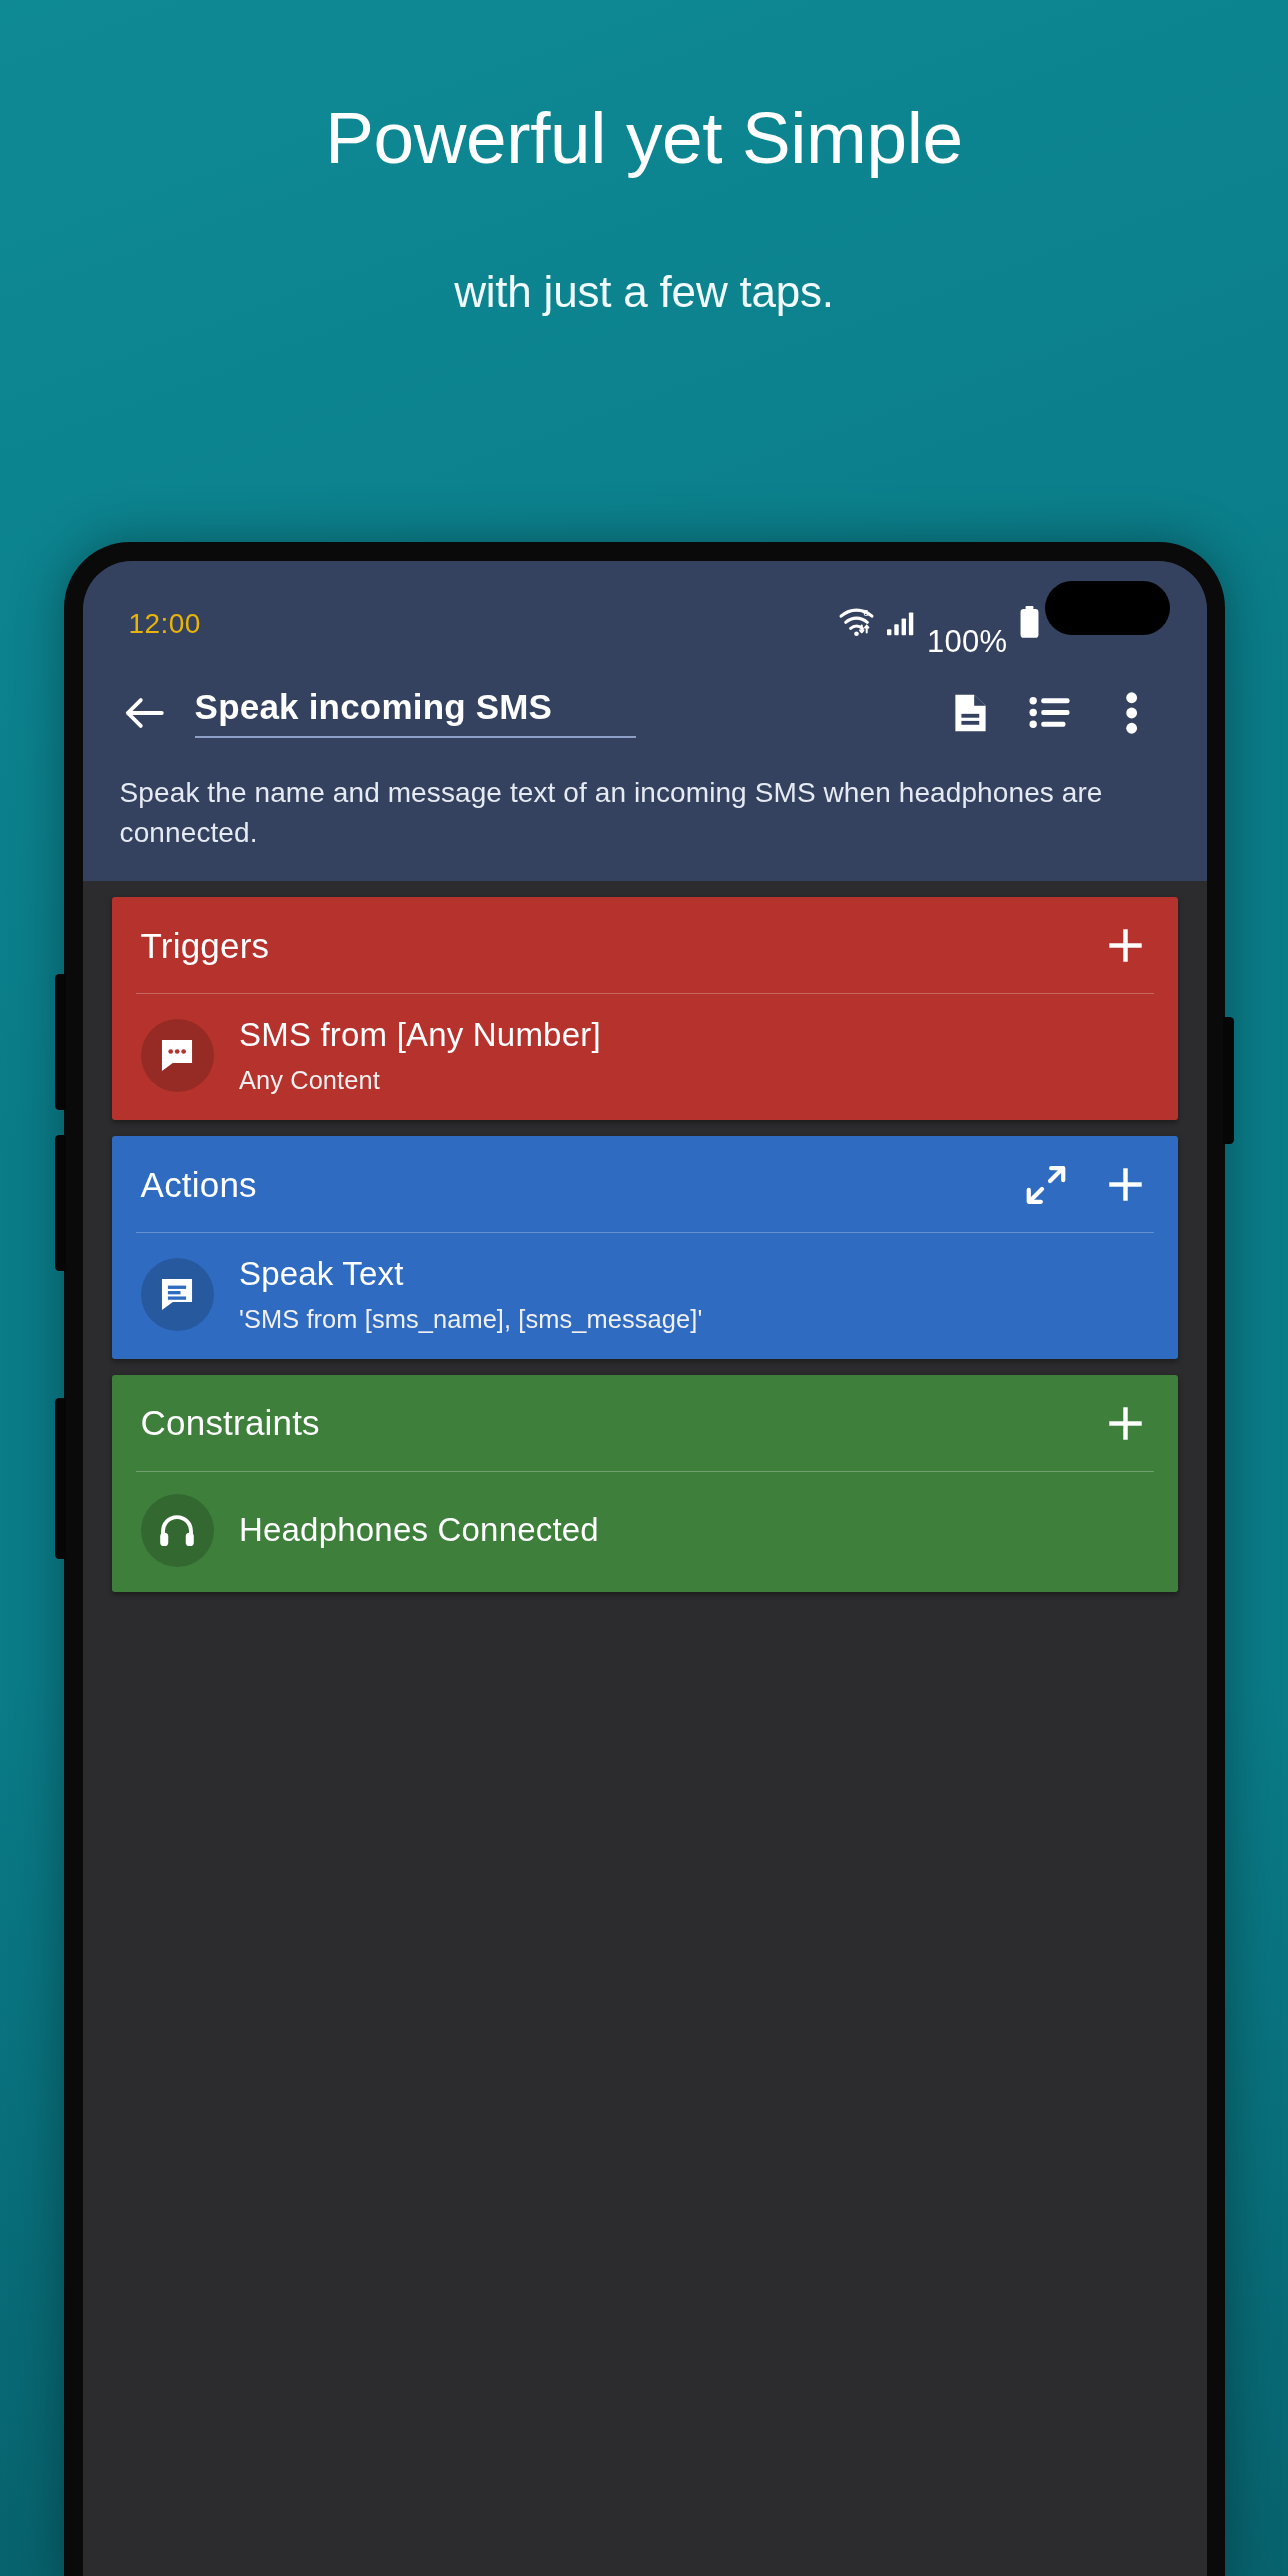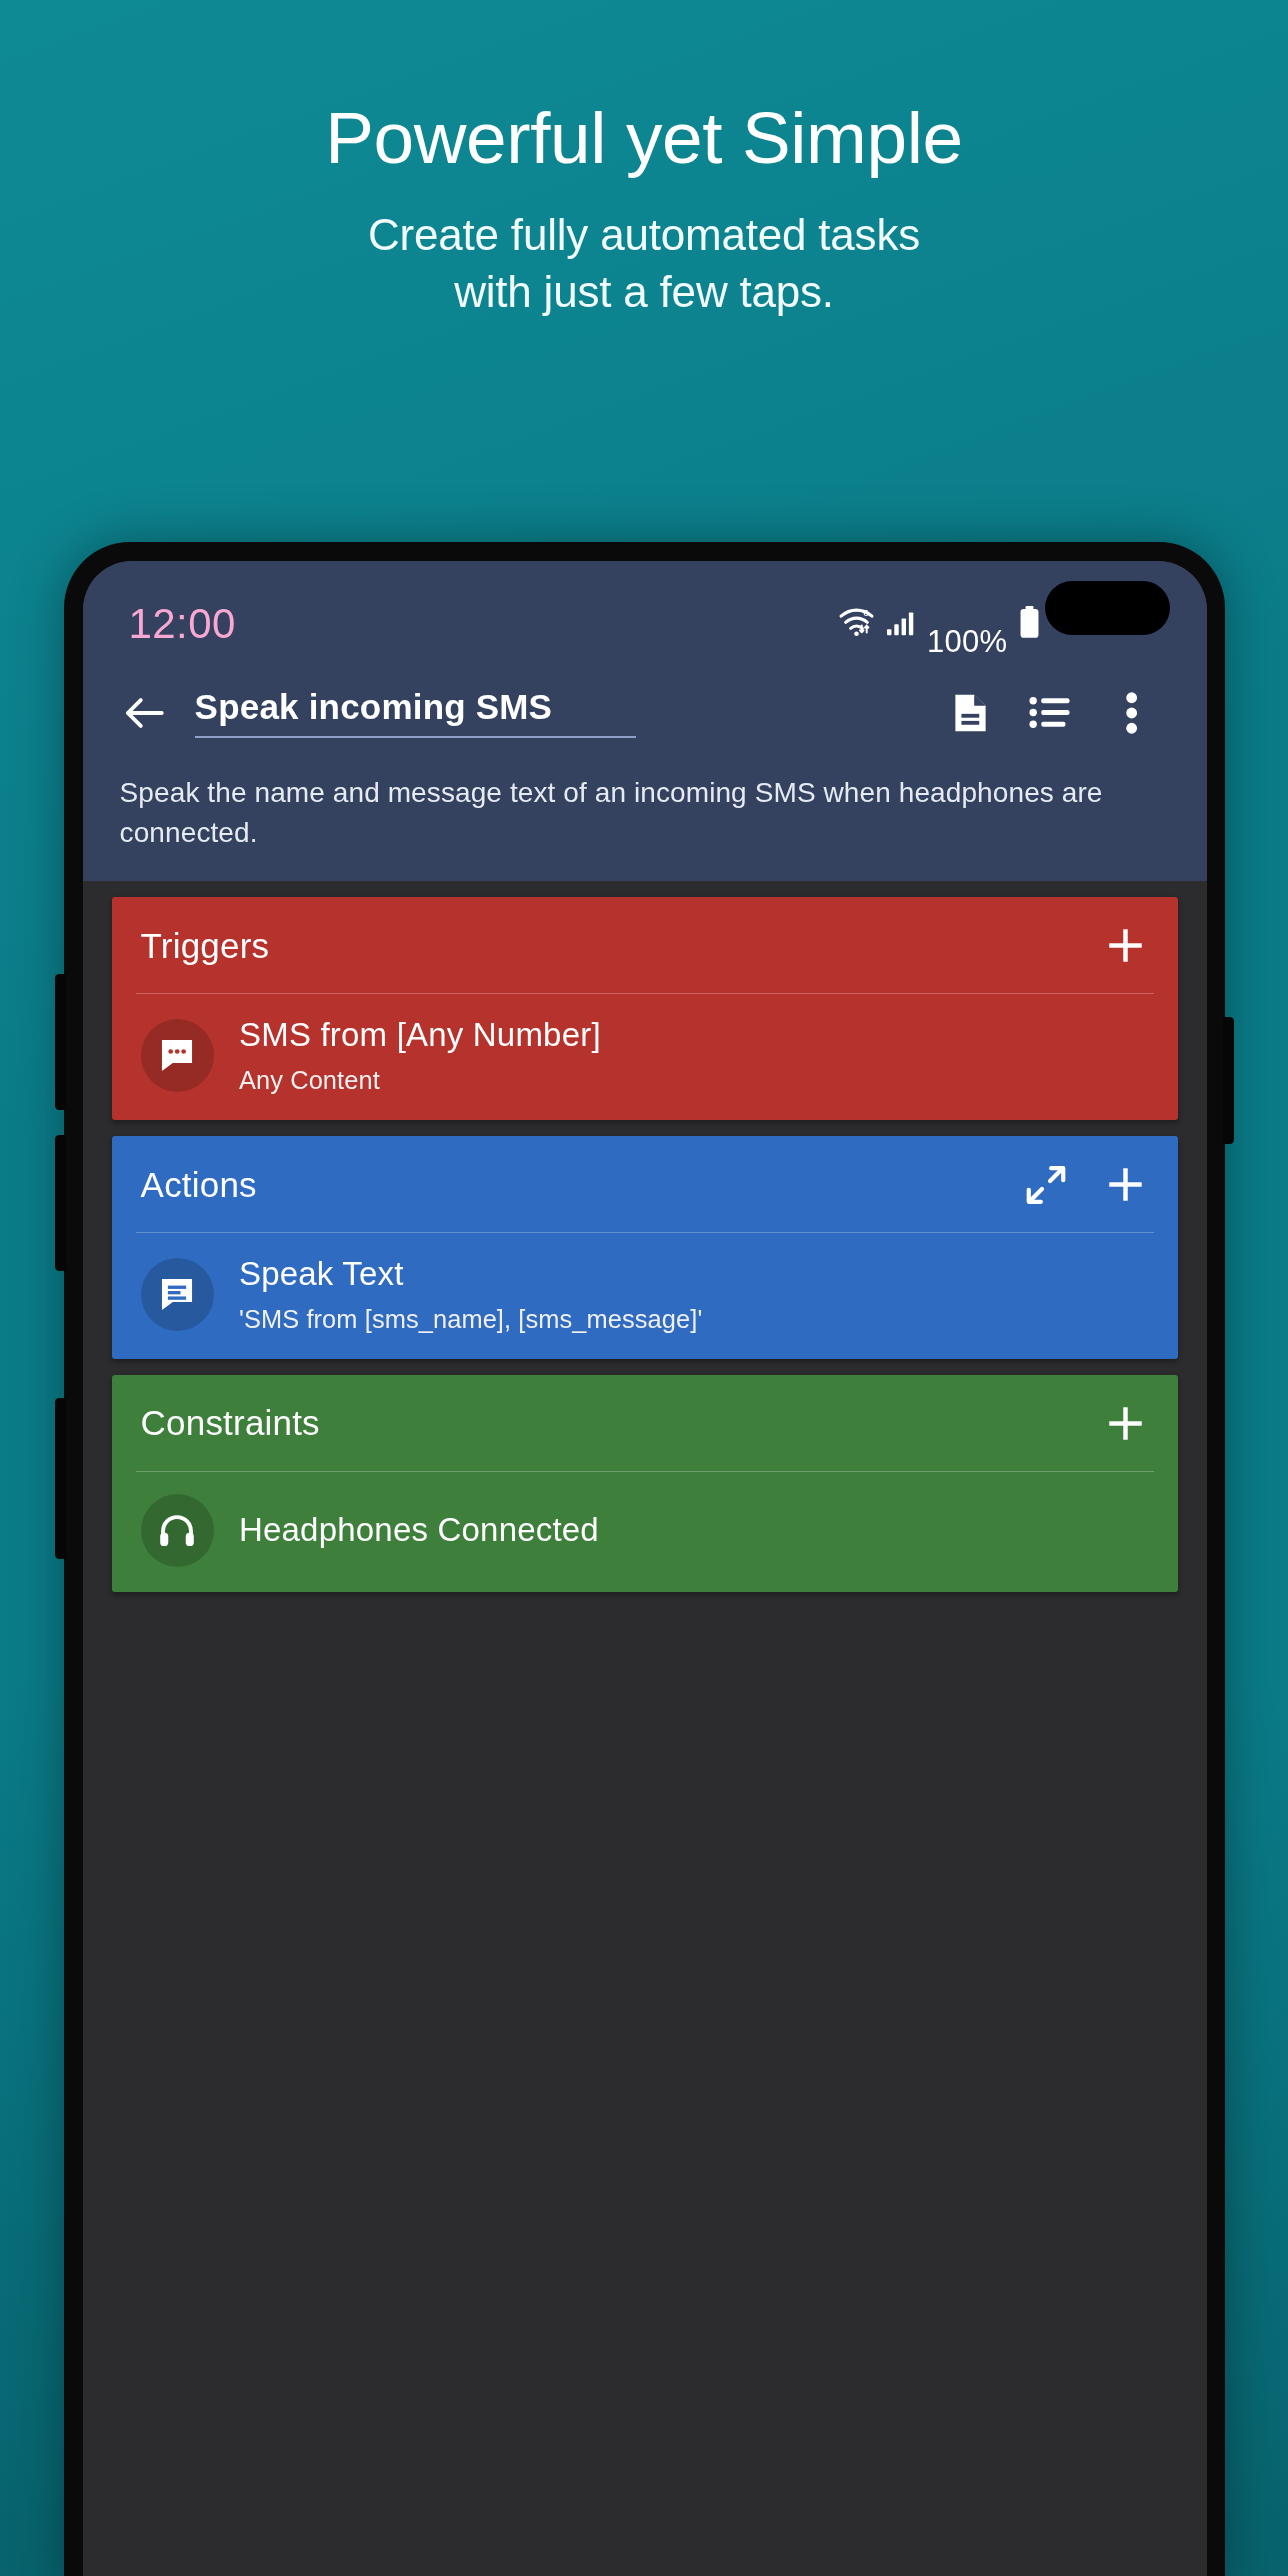--- a/index.html
+++ b/index.html
@@ -64,21 +64,21 @@
     border-radius:49px 49px 0 0;
     overflow:hidden;
   }
   
   .statusbar{
     height:102px; background:#344260;
     display:flex; align-items:center; justify-content:space-between;
     padding:24px 37px 0 46px;
     position:relative;
   }
-  .clock{ color:#f9a8d4; font-size:42px; letter-spacing:0.4px; }
+  .clock{ color:#eab308; font-size:28px; letter-spacing:0.4px; }
   .sb-right{ display:flex; align-items:center; gap:10.2px; margin-right:129px; }
   .sb-right .pct{ color:#fff; font-size:31px; letter-spacing:0.3px;margin-top:36px; }
   .camera-pill{
     position:absolute; right:37px; top:20.3px;
     width:125px; height:54px; background:#000; border-radius:29px;
   }
   
   .appbar{
     background:#344260; padding:5.1px 34px 0 34px;
     display:flex; align-items:flex-start;
@@ -144,21 +144,21 @@
 </style>
 </head>
 <body>
 
 <div class="bg"></div>
 <div class="bg2"></div>
 
 <div class="hero">
   <h1>Powerful yet Simple</h1>
   <p>
-    <span>Create fully automated tasks</span><br>
+    <br>
     <span>with just a few taps.</span>
   </p>
 </div>
 
 <div class="phone">
   <div class="btn-side btn-vol-up"></div>
   <div class="btn-side btn-vol-dn"></div>
   <div class="btn-side btn-power"></div>
   <div class="btn-side-r"></div>
 

